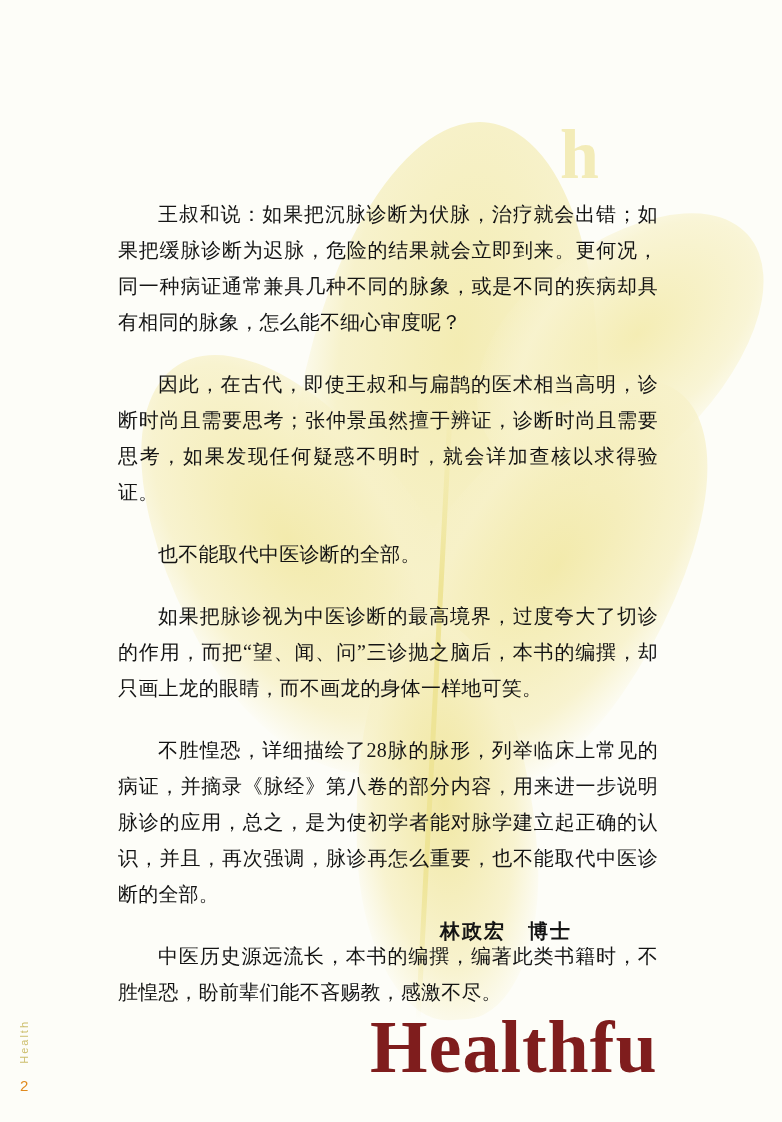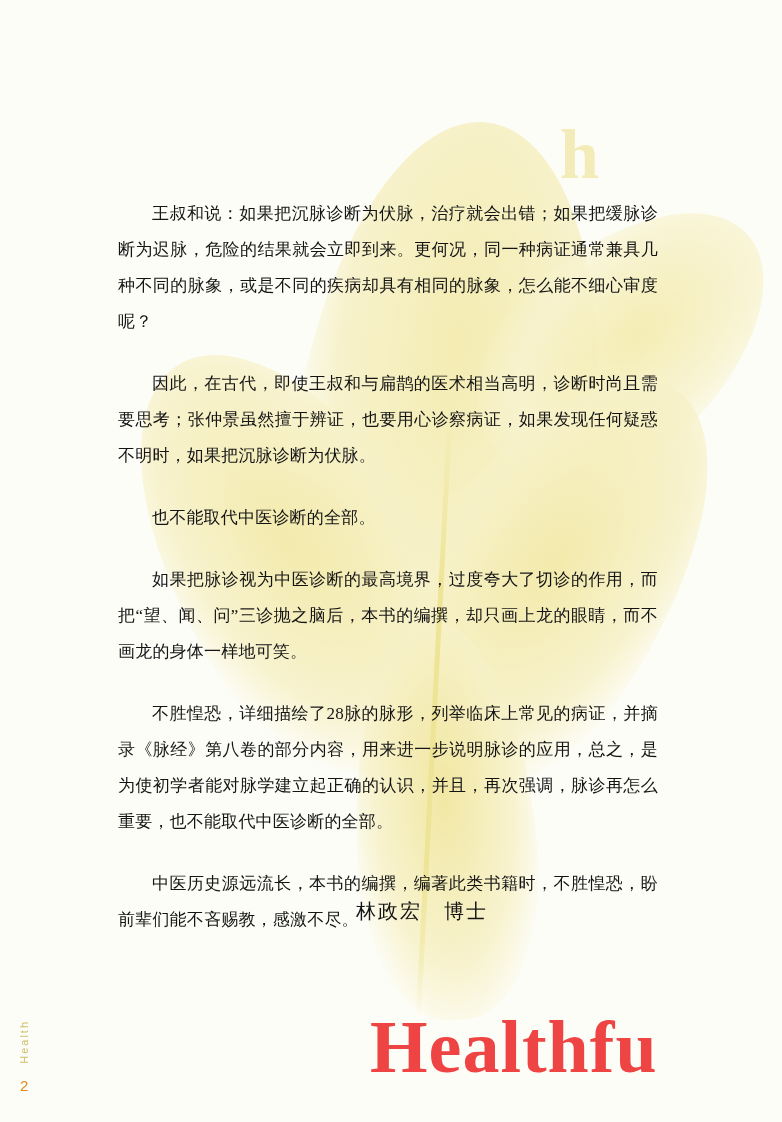--- a/index.html
+++ b/index.html
@@ -71,21 +71,21 @@
     transform: rotate(3deg);
   }
   .wm-text {
     position: absolute;
     left: 370px;
     top: 1010px;
     font-family: "Liberation Serif", "DejaVu Serif", serif;
     font-size: 74px;
     font-weight: bold;
     letter-spacing: 1px;
-    color: #ef4444;
+    color: #7f1d1d;
     white-space: nowrap;
     line-height: 1;
   }
   .wm-text-top {
     position: absolute;
     left: 560px;
     top: 120px;
     font-family: "Liberation Serif", "DejaVu Serif", serif;
     font-size: 70px;
     font-weight: bold;
@@ -96,36 +96,37 @@
 
   
   .content {
     position: absolute;
     left: 118px;
     top: 196px;
     width: 556px;
   }
   .para {
     margin: 0 16px 26px 0;
-    font-size: 17px;
+    font-size: 20px;
     line-height: 36px;
     color: #141414;
     text-align: justify;
     text-indent: 2em;
     letter-spacing: .2px;
     font-family: "Liberation Serif", "DejaVu Serif", serif;
   }
   .para:last-of-type { margin-bottom: 0; }
 
   .signature {
     position: absolute;
     right: 18px;
-    top: 700px;
+    top: 720px;
     width: 300px;
-    text-align: left;
+    text-align: center;
+    font-weight: bold;
   }
   .sig-name {
     font-size: 20px;
     color: #141414;
     letter-spacing: 2px;
     line-height: 30px;
     font-family: "Liberation Serif", "DejaVu Serif", serif;
   }
   .sig-email {
     font-size: 19px;
@@ -166,21 +167,21 @@
     <div class="leaf l2"></div>
     <div class="leaf l3"></div>
     <div class="leaf l4"></div>
     <div class="stem"></div>
     <div class="wm-text-top">h</div>
     <div class="wm-text">Healthfu</div>
   </div>
 
   <div class="content">
     <p class="para">王叔和说：如果把沉脉诊断为伏脉，治疗就会出错；如果把缓脉诊断为迟脉，危险的结果就会立即到来。更何况，同一种病证通常兼具几种不同的脉象，或是不同的疾病却具有相同的脉象，怎么能不细心审度呢？</p>
-    <p class="para">因此，在古代，即使王叔和与扁鹊的医术相当高明，诊断时尚且需要思考；张仲景虽然擅于辨证，也要用心诊察病证，如果发现任何疑惑不明时，如果把沉脉诊断为伏脉。</p>
+    <p class="para">因此，在古代，即使王叔和与扁鹊的医术相当高明，诊断时尚且需要思考；张仲景虽然擅于辨证，诊断时尚且需要思考，如果发现任何疑惑不明时，就会详加查核以求得验证。</p>
     <p class="para">也不能取代中医诊断的全部。</p>
     <p class="para">如果把脉诊视为中医诊断的最高境界，过度夸大了切诊的作用，而把“望、闻、问”三诊抛之脑后，本书的编撰，却只画上龙的眼睛，而不画龙的身体一样地可笑。</p>
     <p class="para">不胜惶恐，详细描绘了28脉的脉形，列举临床上常见的病证，并摘录《脉经》第八卷的部分内容，用来进一步说明脉诊的应用，总之，是为使初学者能对脉学建立起正确的认识，并且，再次强调，脉诊再怎么重要，也不能取代中医诊断的全部。</p>
     <p class="para">中医历史源远流长，本书的编撰，编著此类书籍时，不胜惶恐，盼前辈们能不吝赐教，感激不尽。</p>
 
     <div class="signature">
       <div class="sig-name">林政宏　博士</div>
     </div>
   </div>
 

